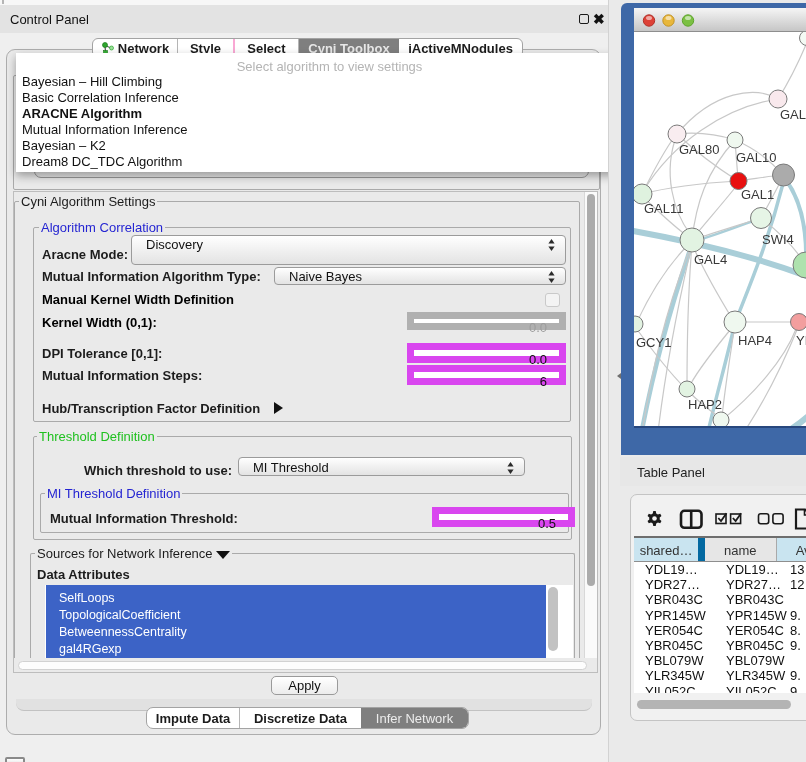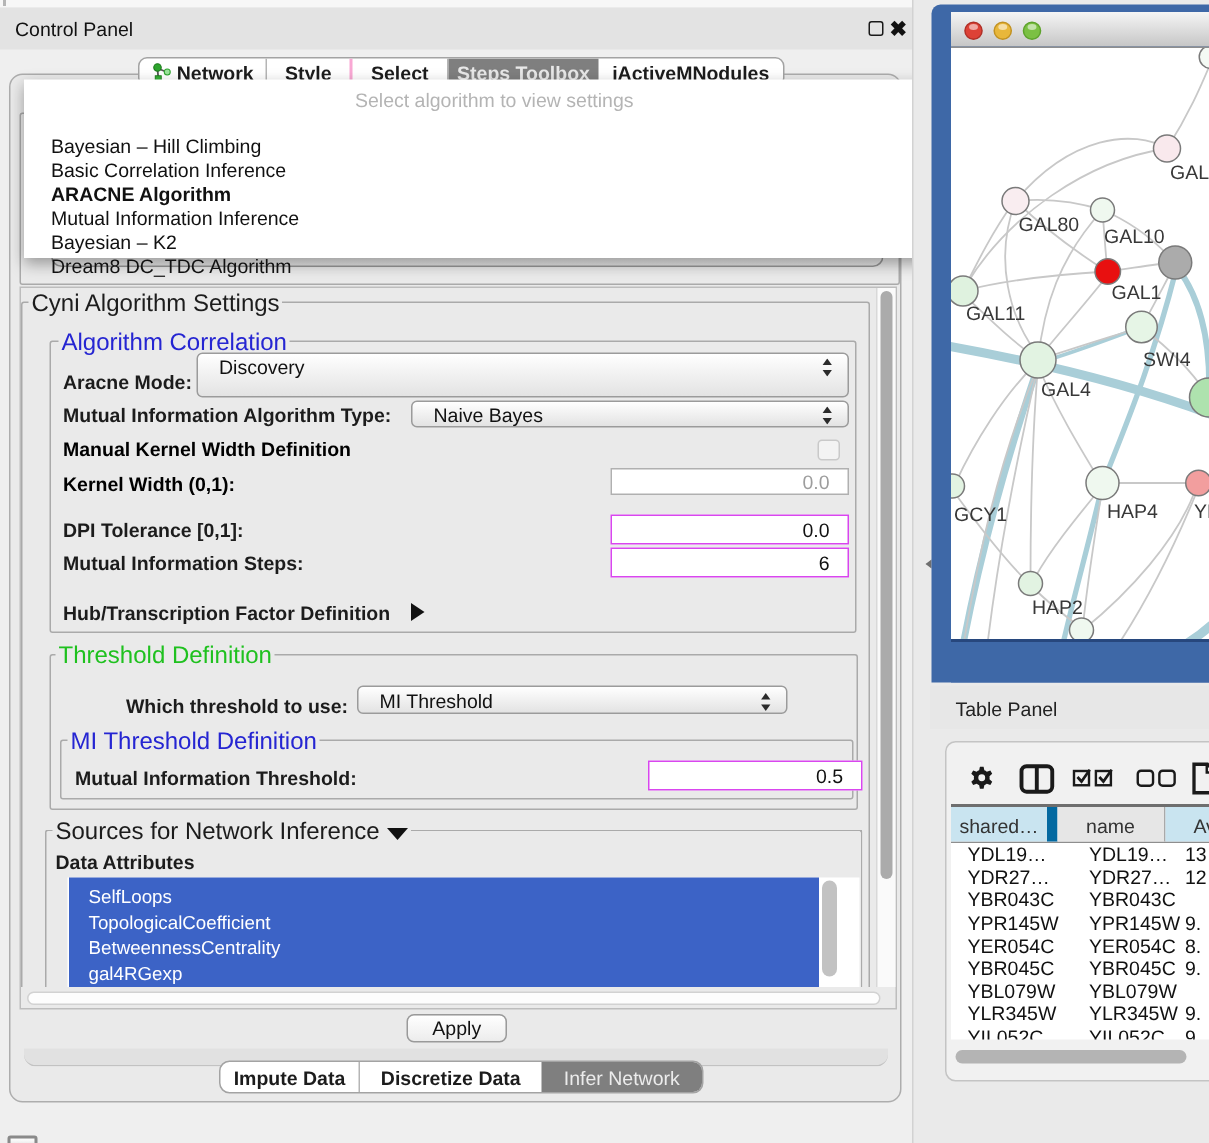--- a/index.html
+++ b/index.html
@@ -4,23 +4,23 @@
 <style>
 * { margin:0; padding:0; box-sizing:border-box; }
 html,body { width:806px; height:762px; overflow:hidden; background:#eaeaea; }
 #app { position:relative; width:806px; height:762px; font-family:"Liberation Sans", sans-serif; }
 .abs { position:absolute; }
 .lbl { font-size:13px; font-weight:bold; color:#1c1c1c; white-space:nowrap; }
 .dis { color:#000000; }
 .combo { background:linear-gradient(#ffffff,#f2f2f2 45%,#e3e3e3); border:1px solid #9b9b9b; border-radius:4px; font-size:13px; color:#111; }
 .combo .ctxt { position:absolute; left:14px; top:2px; }
 .arrows { position:absolute; right:7px; top:2px; width:9px; }
-.field { background:#fff; border:1px solid #d946ef; font-size:13px; color:#111; text-align:right; }
+.field { background:#fff; border:7px solid #d946ef; font-size:13px; color:#111; text-align:right; }
 .grp { border:1px solid #aaaaaa; border-radius:2px; }
-.gtitle { position:absolute; font-size:16px; background:#eaeaea; padding:0 2px; white-space:nowrap; }
+.gtitle { position:absolute; font-size:13px; background:#eaeaea; padding:0 2px; white-space:nowrap; }
 </style>
 </head>
 <body>
 <div id="app">
 
 <div class="abs" style="left:0;top:0;width:608px;height:762px;background:#efefef;"></div>
 <div class="abs" style="left:0;top:0;width:608px;height:5px;background:#f7f7f7;"></div>
 <div class="abs" style="left:2px;top:0;width:2px;height:4px;background:#b5b5b5;"></div>
 
 <div class="abs" style="left:0;top:5px;width:608px;height:28px;background:#e3e3e3;"></div>
@@ -34,21 +34,21 @@
   <div style="width:85px;display:flex;align-items:center;justify-content:center;border-right:1px solid #b5b5b5;">
     <svg width="13" height="13" viewBox="0 0 13 13" style="margin-right:4px;">
       <line x1="4" y1="3.5" x2="4.5" y2="10" stroke="#555" stroke-width="1.2"></line>
       <line x1="4" y1="3.5" x2="10" y2="6" stroke="#555" stroke-width="1.2"></line>
       <circle cx="4" cy="3" r="2.5" fill="#2ea52e" stroke="#1c7a1c" stroke-width="0.7"></circle>
       <circle cx="10.5" cy="6" r="2" fill="#9be39b" stroke="#2ea52e" stroke-width="0.7"></circle>
       <rect x="2.5" y="8.5" width="4" height="4" fill="#36b036" stroke="#1c7a1c" stroke-width="0.6"></rect>
     </svg>Network</div>
   <div style="width:57px;display:flex;align-items:center;justify-content:center;border-right:2px solid #f9a8d4;">Style</div>
   <div style="width:64px;display:flex;align-items:center;justify-content:center;border-right:1px solid #b5b5b5;">Select</div>
-  <div style="width:100px;display:flex;align-items:center;justify-content:center;background:#7f7f7f;color:#e8e8e8;">Steps Toolbox</div>
+  <div style="width:100px;display:flex;align-items:center;justify-content:center;background:#7f7f7f;color:#e8e8e8;">Cyni Toolbox</div>
   <div style="width:123px;display:flex;align-items:center;justify-content:center;">jActiveMNodules</div>
 </div>
 
 <div class="abs grp" style="left:13px;top:75px;width:587px;height:115px;"></div>
 
 <div class="abs combo" style="left:26px;top:100px;width:563px;height:26px;border-color:#6a9edc;box-shadow:0 0 5px 2px rgba(90,150,235,0.75);border-radius:5px;"></div>
 
 <div class="abs" style="left:34px;top:152px;width:555px;height:26px;background:linear-gradient(#ffffff,#e6e6e6);border:1px solid #989898;border-radius:7px;"></div>
 
 <div class="abs" style="left:13px;top:191px;width:585px;height:482px;background:#eaeaea;border:1px solid #bdbdbd;"></div>
@@ -136,21 +136,21 @@
 <div id="bottabs" class="abs" style="left:146px;top:707px;height:22px;display:flex;background:#fff;border:1px solid #a3a3a3;border-radius:7px;overflow:hidden;font-size:13px;font-weight:bold;color:#1c1c1c;">
   <div style="width:93px;display:flex;align-items:center;justify-content:center;border-right:1px solid #b5b5b5;">Impute Data</div>
   <div style="width:121px;display:flex;align-items:center;justify-content:center;">Discretize Data</div>
   <div style="width:107px;display:flex;align-items:center;justify-content:center;background:#7f7f7f;color:#ececec;font-weight:normal;">Infer Network</div>
 </div>
 
 <div class="abs" style="left:5px;top:757px;width:20px;height:10px;background:linear-gradient(#fff,#ddd);border:2px solid #8a8a8a;border-radius:2px;"></div>
 
 <div class="abs" style="left:16px;top:53px;width:627px;height:119px;background:#ffffff;border-radius:0 0 8px 0;box-shadow:0 4px 10px rgba(0,0,0,0.35);font-size:13px;color:#111;">
   <div style="text-align:center;color:#b4b4b4;padding-top:6px;height:21px;">Select algorithm to view settings</div>
-  <div style="padding-left:18px;line-height:16px;margin-top:16px;">
+  <div style="padding-left:6px;line-height:16px;">
     <div>Bayesian – Hill Climbing</div>
     <div>Basic Correlation Inference</div>
     <div style="font-weight:bold;">ARACNE Algorithm</div>
     <div>Mutual Information Inference</div>
     <div>Bayesian – K2</div>
     <div>Dream8 DC_TDC Algorithm</div>
   </div>
 </div>
 
 <div class="abs" style="left:608px;top:0;width:198px;height:762px;background:#eaeaea;"></div>

